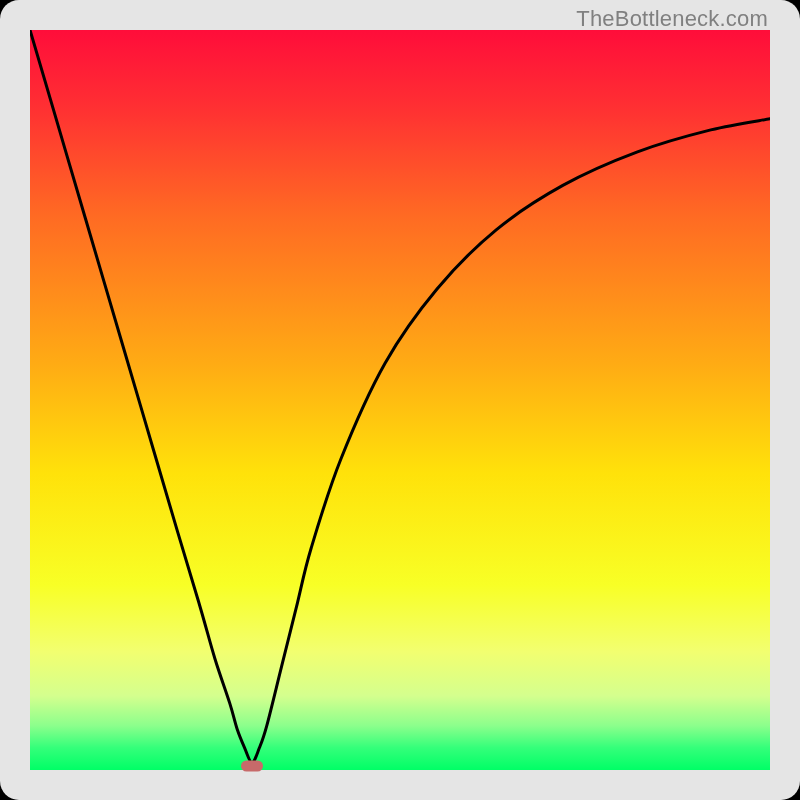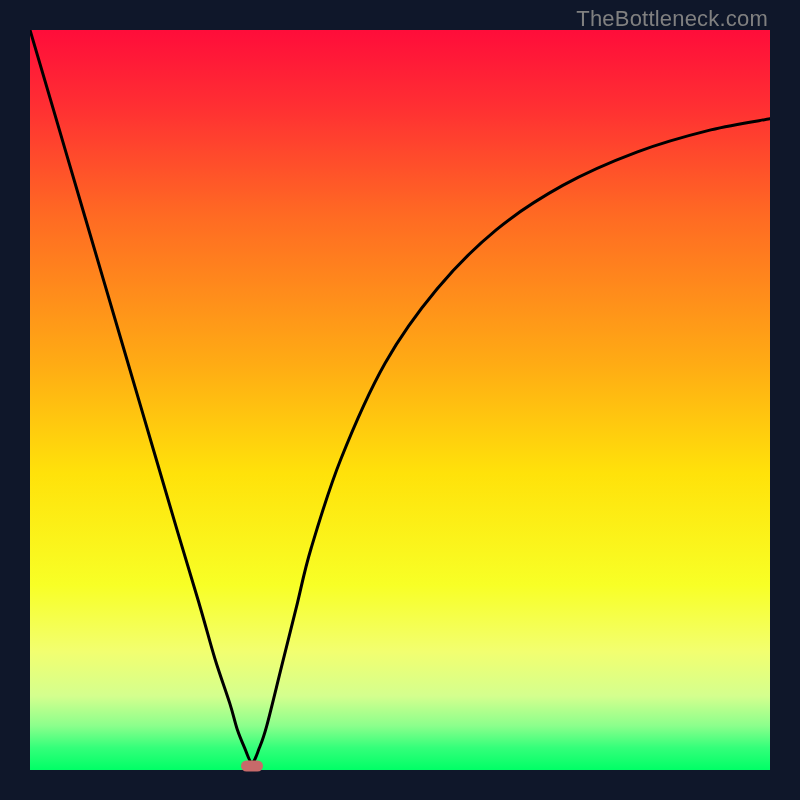--- a/index.html
+++ b/index.html
@@ -8,21 +8,22 @@
     width: 800px;
     height: 800px;
     background: #000;
     font-family: Arial, Helvetica, sans-serif;
     overflow: hidden;
   }
   .frame {
     position: relative;
     width: 800px;
     height: 800px;
-    background: #0f172a;
+    background: #e5e5e5;
+    border-radius: 19px;
   }
   .plot-area {
     position: absolute;
     left: 30px;
     top: 30px;
     width: 740px;
     height: 740px;
   }
   .gradient-bg {
     position: absolute;

